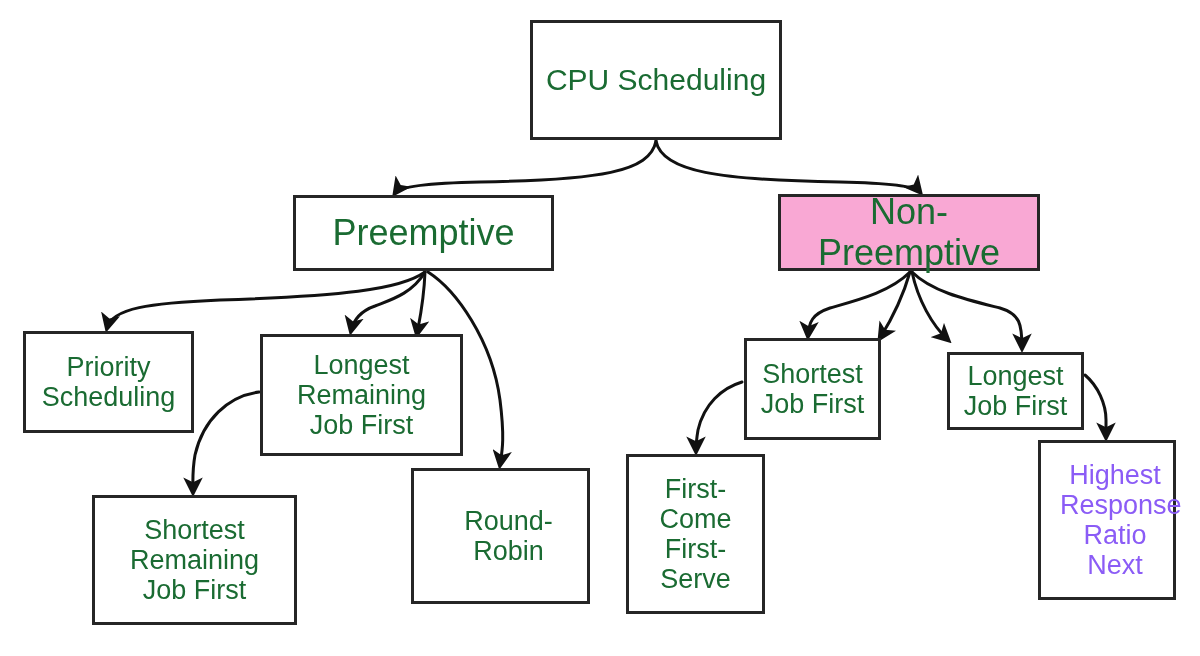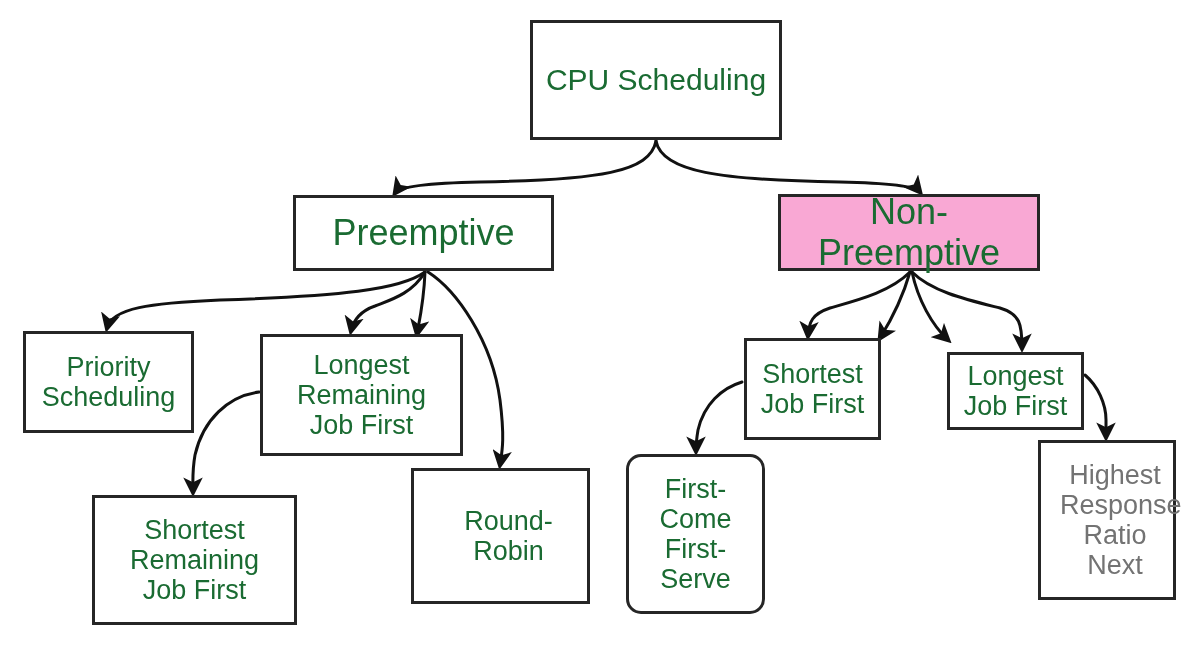--- a/index.html
+++ b/index.html
@@ -108,27 +108,27 @@
 Job First</span>
       </div>
       <div class="node lvl2" style="left: 744px; top: 338px; width: 137px; height: 102px; border-color: rgb(38, 38, 38); background: rgb(255, 255, 255);">
         <span class="node-label" style="color: rgb(26, 107, 50);">Shortest
 Job First</span>
       </div>
       <div class="node lvl2" style="left: 947px; top: 352px; width: 137px; height: 78px; border-color: rgb(38, 38, 38); background: rgb(255, 255, 255);">
         <span class="node-label" style="color: rgb(26, 107, 50);">Longest
 Job First</span>
       </div>
-      <div class="node lvl3" style="left: 626px; top: 454px; width: 139px; height: 160px; border-color: rgb(38, 38, 38); background: rgb(255, 255, 255); border-radius: 15px;">
+      <div class="node lvl3" style="left: 626px; top: 454px; width: 139px; height: 160px; border-color: rgb(38, 38, 38); background: rgb(255, 255, 255);">
         <span class="node-label" style="color: rgb(26, 107, 50);">First-
 Come
 First-
 Serve</span>
       </div>
       <div class="node lvl3" style="left: 1038px; top: 440px; width: 138px; height: 160px; border-color: rgb(38, 38, 38); background: rgb(255, 255, 255);">
-        <span class="node-label" style="color: #737373; padding-left: 19px;">Highest
+        <span class="node-label" style="color: #8b5cf6; padding-left: 19px;">Highest
 Response
 Ratio
 Next</span>
       </div>
     </div>
 
 </div>
 
 </body></html>

